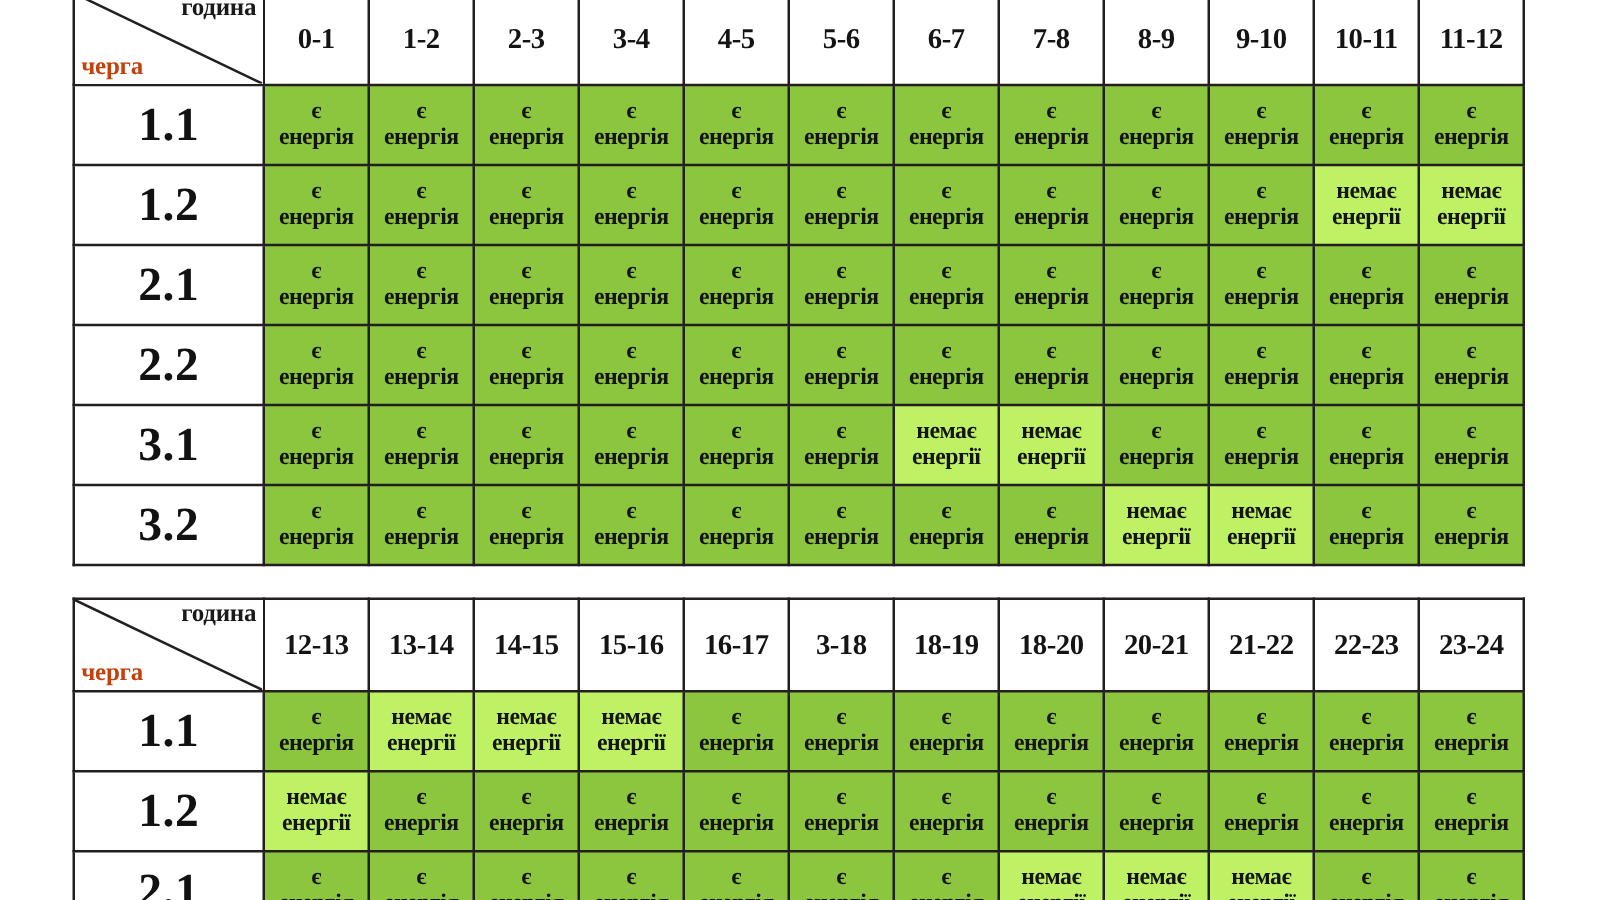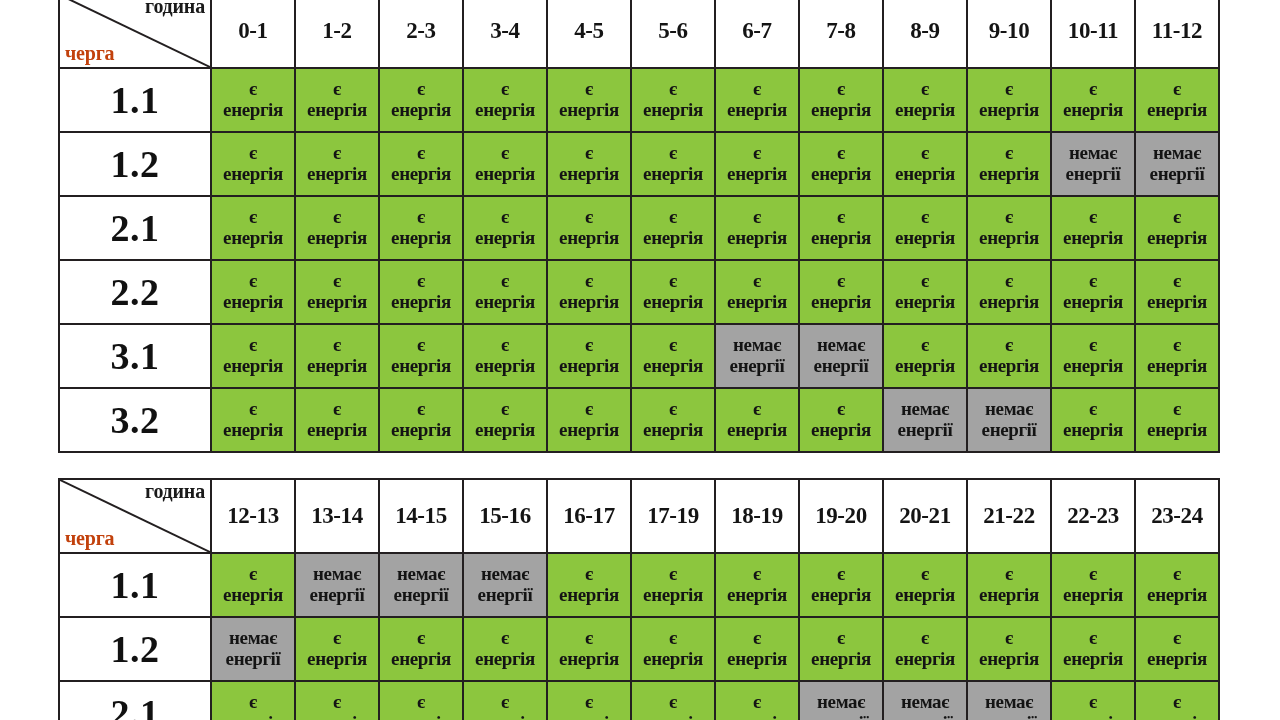--- a/index.html
+++ b/index.html
@@ -107,21 +107,21 @@
     line-height: 1.08;
     letter-spacing: -0.4px;
     border-width: 1px;
     border-color: #3f3f1f;
   }
   .status-cell .status-line {
     display: block;
     white-space: nowrap;
   }
   .status-cell.on  { background: #8CC63E; }
-  .status-cell.off { background: #a3a3a3; }
+  .status-cell.off { background: #bef264; }
 </style>
 </head>
 <body>
 
 <div class="sheet">
     <table class="schedule-table" id="table-0">
       <colgroup>
         <col class="lane-col">
         <col class="hour-col">
         <col class="hour-col">
@@ -489,23 +489,23 @@
               <line x1="0" y1="0" x2="152" y2="72" stroke="#231f20" stroke-width="2"></line>
             </svg>
             <span class="corner-hour-label">година</span>
             <span class="corner-lane-label">черга</span>
           </th>
           <th class="hour-header">12-13</th>
           <th class="hour-header">13-14</th>
           <th class="hour-header">14-15</th>
           <th class="hour-header">15-16</th>
           <th class="hour-header">16-17</th>
-          <th class="hour-header">17-19</th>
+          <th class="hour-header">3-18</th>
           <th class="hour-header">18-19</th>
-          <th class="hour-header">19-20</th>
+          <th class="hour-header">18-20</th>
           <th class="hour-header">20-21</th>
           <th class="hour-header">21-22</th>
           <th class="hour-header">22-23</th>
           <th class="hour-header">23-24</th>
         </tr>
         <tr>
           <td class="lane-cell">1.1</td>
           <td class="status-cell on">
             <span class="status-line">є</span>
             <span class="status-line">енергія</span>

